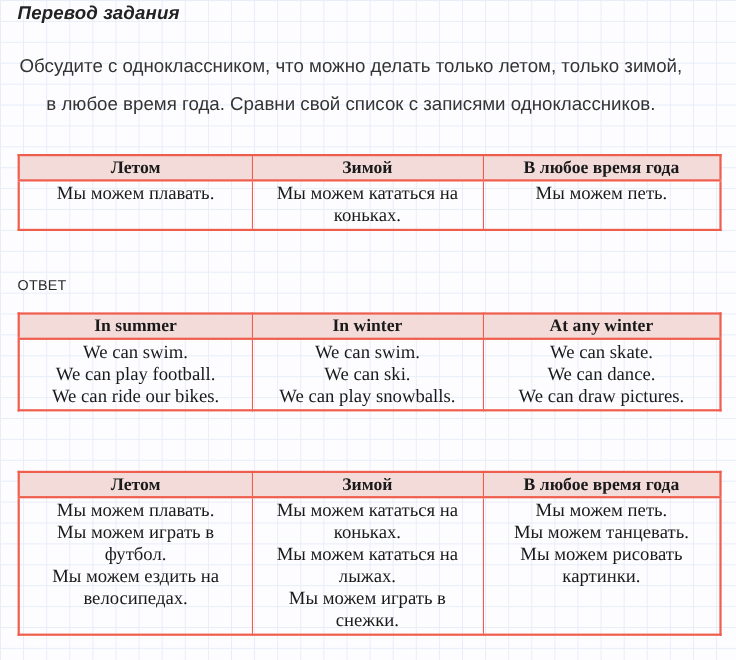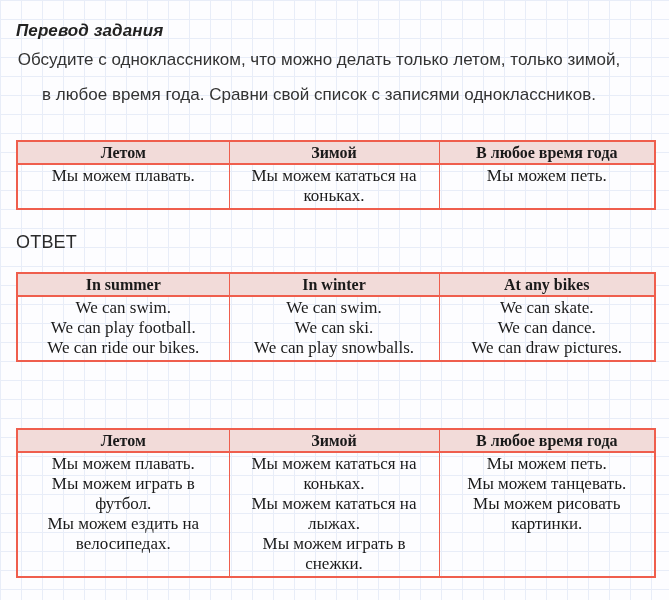--- a/index.html
+++ b/index.html
@@ -20,42 +20,42 @@
       linear-gradient(to bottom, var(--grid) 1px, transparent 1px);
     background-size:21px 19px;
   }
   .sheet{position:relative;width:669px;height:600px;}
 
   .sec-title{
     position:absolute;left:16px;
     font-size:17px;font-weight:bold;font-style:italic;
     color:#222222;letter-spacing:.1px;
   }
-  #title-task{top:21px;font-style:italic;}
+  #title-task{top:2px;font-style:italic;}
   #title-answer-translation{top:402px;}
 
   .task-paragraph{
     position:absolute;left:16px;top:42px;width:606px;
     font-size:17px;line-height:35px;color:var(--body-ink);text-align:center;
   }
 
   .answer-label{
-    position:absolute;left:16px;top:232px;
-    font-size:18px;font-weight:400;color:#2b2b2b;letter-spacing:.2px;
+    position:absolute;left:16px;top:252px;
+    font-size:13px;font-weight:400;color:#2b2b2b;letter-spacing:.2px;
   }
 
   table.season{
     position:absolute;left:16px;width:638px;
     border-collapse:collapse;table-layout:fixed;
     font-family:"Liberation Serif",serif;
     color:var(--ink);
     border:2px solid var(--red);
   }
   #table-task{top:140px;}
-  #table-answer{top:272px;border-radius:30px;}
+  #table-answer{top:284px;border-radius:30px;}
   #table-answer-translation{top:428px;}
 
   table.season th{
     background:var(--pink);
     border:1.5px solid var(--red);
     border-bottom:2.5px solid var(--red);
     font-size:16px;line-height:19px;font-weight:bold;
     padding:1px 4px;text-align:center;
   }
   table.season td{
@@ -110,21 +110,21 @@
   <table class="season" id="table-answer">
     <colgroup>
         <col class="c1">
         <col class="c2">
         <col class="c3">
       </colgroup>
     <thead>
       <tr>
         <th>In summer</th>
         <th>In winter</th>
-        <th>At any bikes</th>
+        <th>At any winter</th>
       </tr>
     </thead>
     <tbody>
       <tr>
         <td>
           <span class="cell-line">We can swim.</span>
           <span class="cell-line">We can play football.</span>
           <span class="cell-line">We can ride our bikes.</span>
         </td>
         <td>

